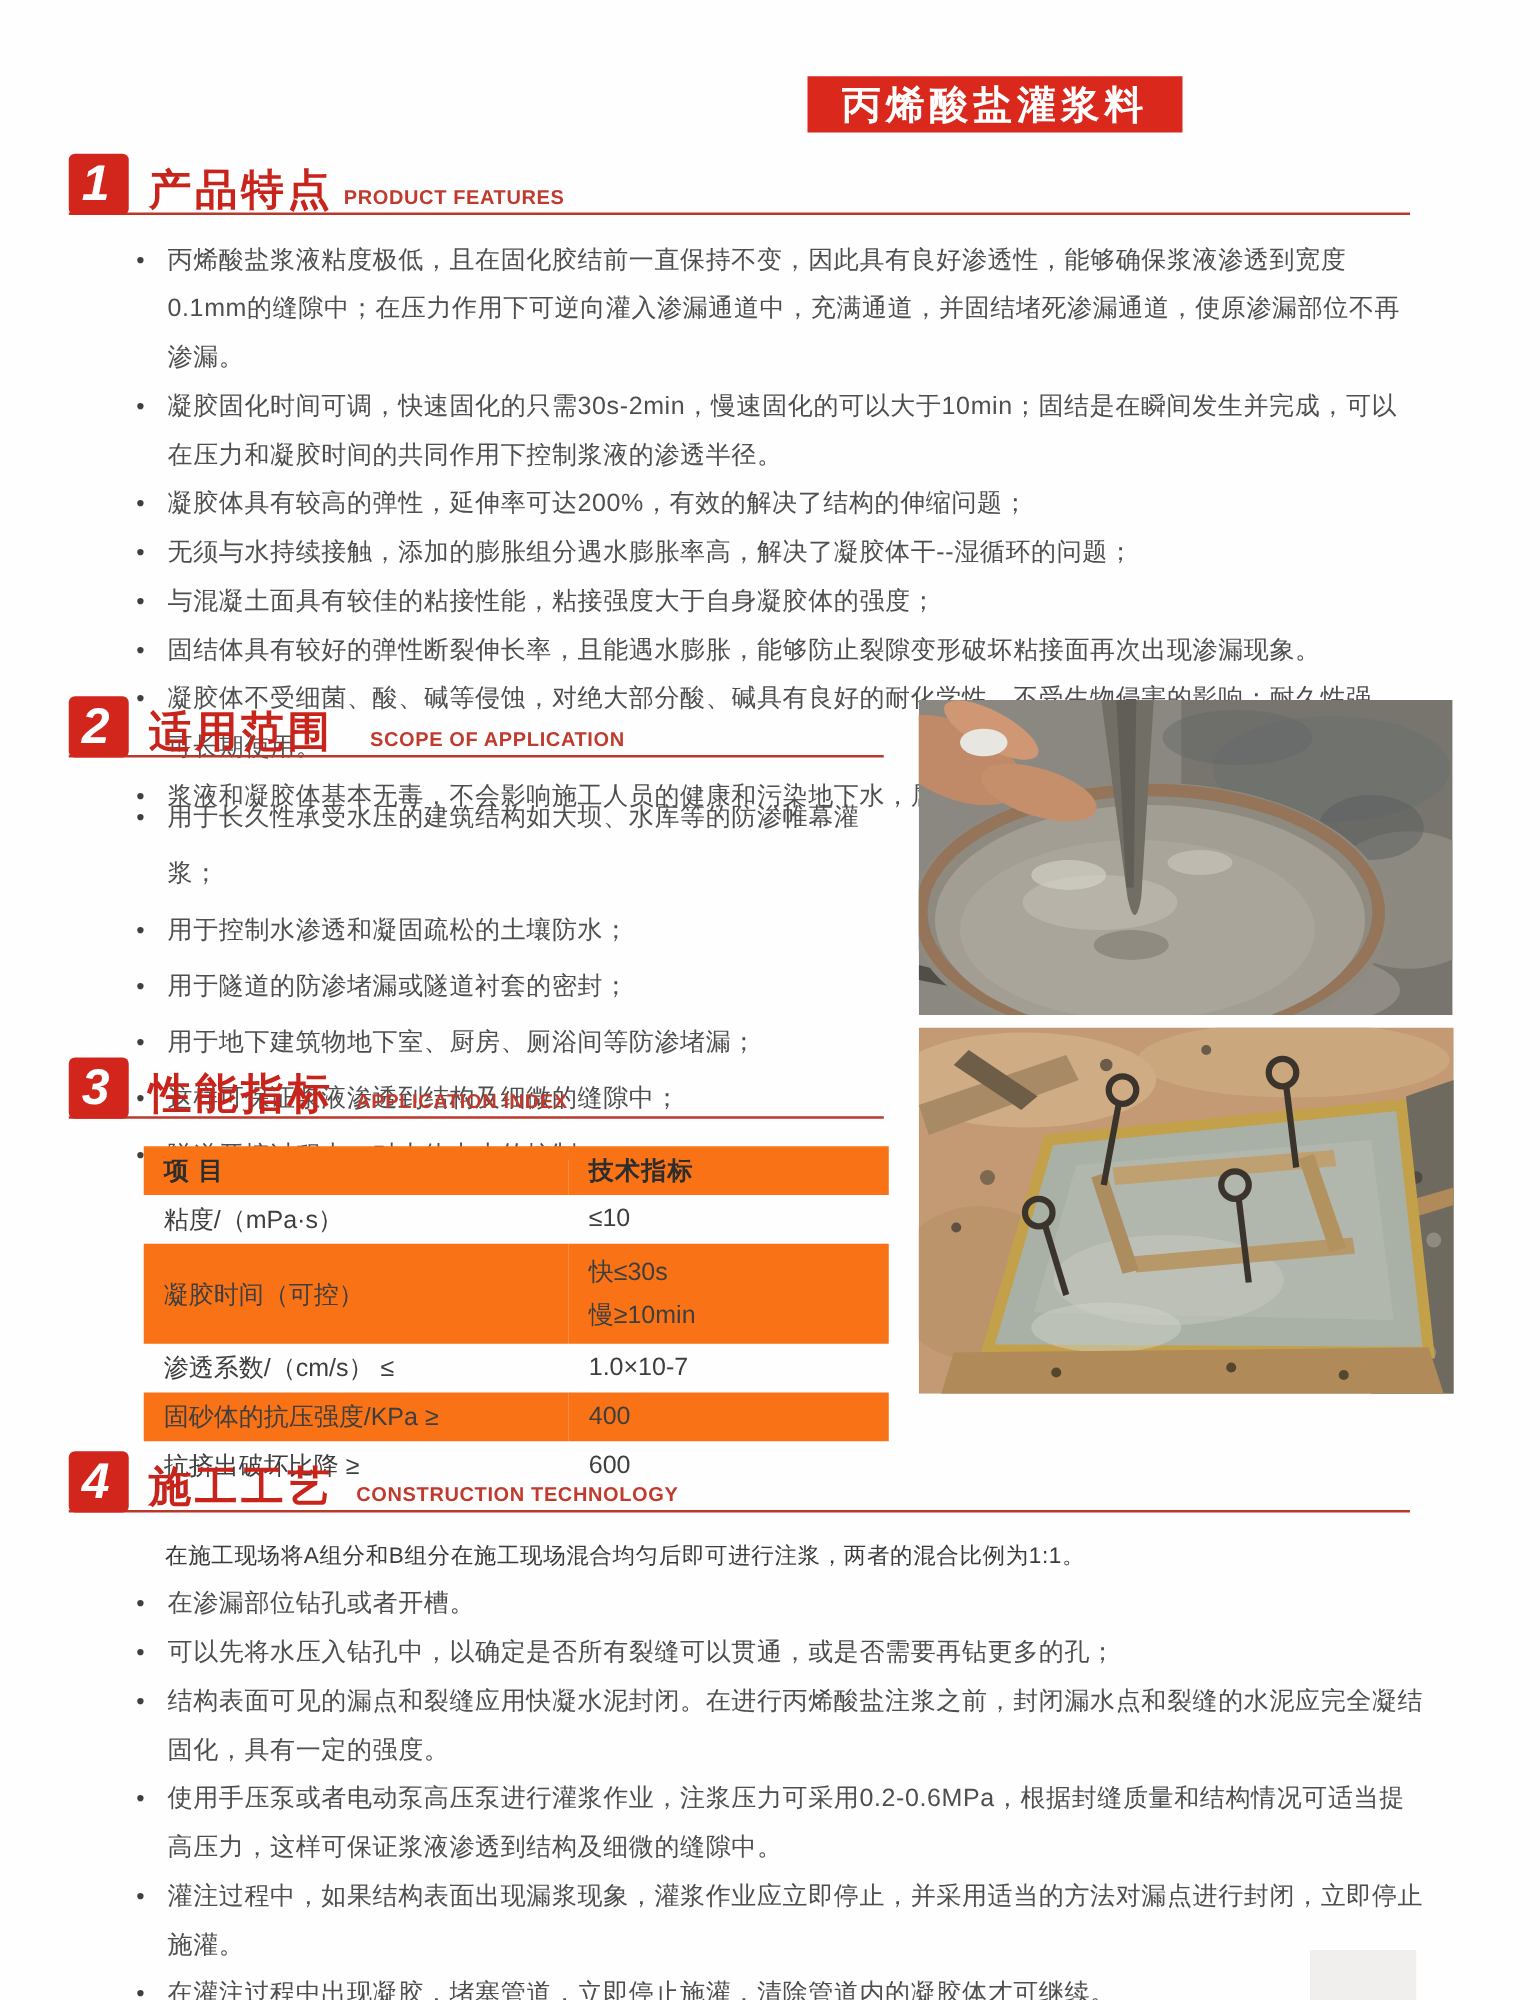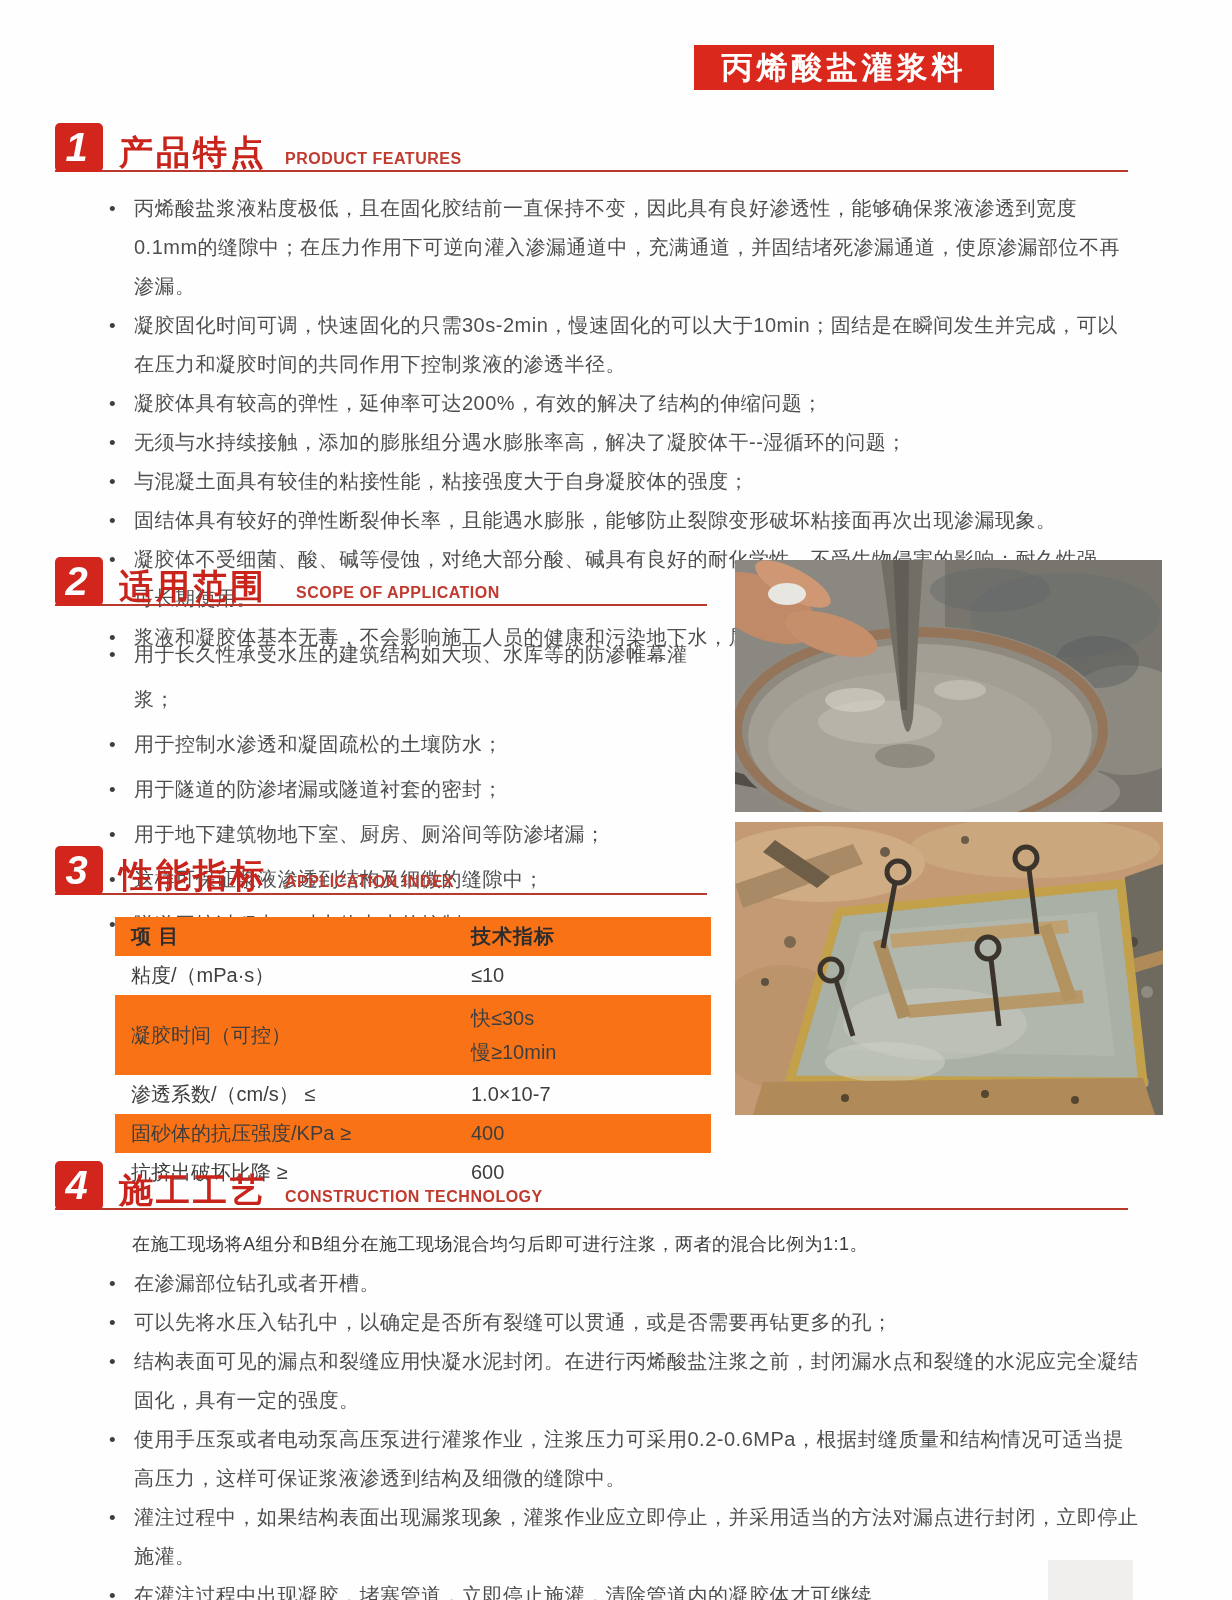--- a/index.html
+++ b/index.html
@@ -1,42 +1,42 @@
 <!DOCTYPE html>
 <html><head>
 <meta charset="utf-8">
 <style>
   * { margin:0; padding:0; box-sizing:border-box; }
   html,body { background:#ffffff; }
   body { font-family:"Liberation Sans","DejaVu Sans",sans-serif; }
   .page { position:relative; width:1232px; height:1600px; background:#fefefe; overflow:hidden; }
 
   
-  .title-banner { position:absolute; left:646px; top:45px; width:300px; height:45px;
+  .title-banner { position:absolute; left:646px; top:61px; width:300px; height:45px;
     background:#da291c; color:#ffffff; font-size:31px; font-weight:bold; letter-spacing:4px;
-    display:flex; align-items:center; justify-content:center;margin-left:48px; }
+    display:flex; align-items:center; justify-content:center; }
 
   
   .sec { position:absolute; left:55px; width:1075px; }
   #sec-features { top:120px; }
   #sec-scope { top:554px; }
   #sec-performance { top:843px; }
   #sec-construction { top:1158px; }
 
   .sec-header { position:relative; height:52px; border-bottom:2px solid #b93a2d; }
   .sec-header.short { width:652px; }
   .sec-header.long { width:1073px; }
   .num-box { position:absolute; left:0; bottom:-2px; width:48px; height:49px; background:#d2261d;
     border-radius:5px; color:#ffffff; font-size:40px; font-weight:bold; font-style:italic;
     display:flex; align-items:center; justify-content:center; padding-right:5px; }
   .title-cn { position:absolute; left:64px; bottom:1px; color:#c9241b; font-size:34px;
     font-weight:bold; letter-spacing:3px; line-height:1; }
   .title-en { position:absolute; bottom:3px; color:#c03a2e; font-size:16px; font-weight:bold;
     letter-spacing:0.5px; line-height:1; }
-  #sec-features .title-en { left:230px;text-align:center; }
+  #sec-features .title-en { left:220px;text-align:center; }
   #sec-scope .title-en { left:241px; }
   #sec-performance .title-en { left:230px; }
   #sec-construction .title-en { left:230px; }
 
   
   ul.bullets { list-style:none; margin:17px 0 0 0; padding:0 0 0 52px; }
   ul.bullets li { position:relative; padding-left:27px; font-size:20px; color:#4e4e4e;
     line-height:39px; letter-spacing:0.5px; }
   ul.bullets li::before { content:"\2022"; position:absolute; left:2px; top:0;
     color:#3f3f3f; font-size:19px; }

